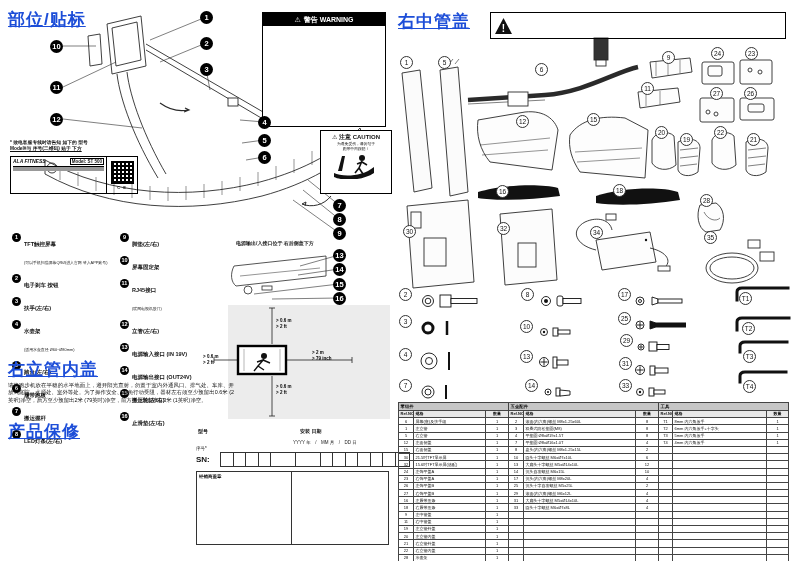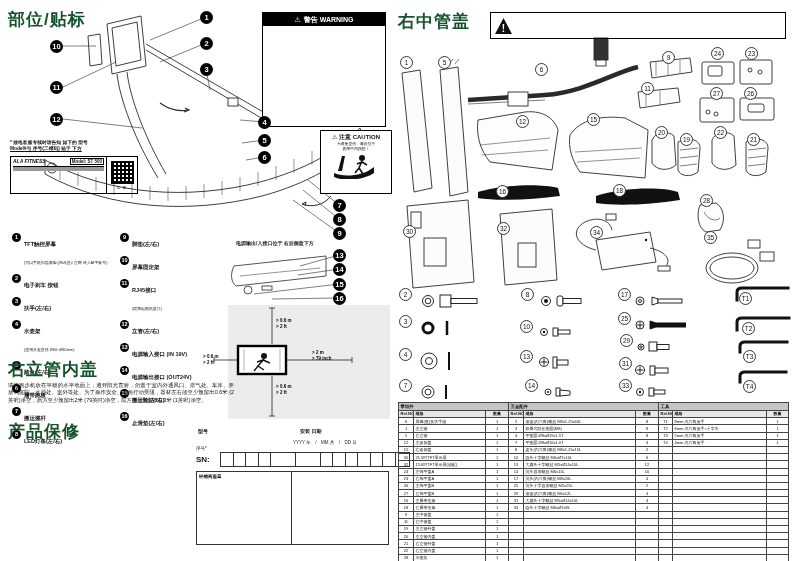--- a/index.html
+++ b/index.html
@@ -1,19 +1,19 @@
 <!DOCTYPE html>
 <html><head>
 <meta charset="utf-8">
 <style>
   html,body{margin:0;padding:0;}
   body{width:793px;height:561px;background:#fff;position:relative;overflow:hidden;
        font-family:"Liberation Sans","DejaVu Sans",sans-serif;color:#111;}
   .abs{position:absolute;}
-  .h1{font-size:17px;font-weight:bold;letter-spacing:1px;color:#14532d;}
+  .h1{font-size:17px;font-weight:bold;letter-spacing:1px;color:#1d4ed8;text-decoration:underline;}
   .artwork{position:absolute;left:0;top:0;z-index:1;}
   .txt{z-index:2;}
   
   .callout-dark{position:absolute;width:13px;height:13px;border-radius:50%;background:#000;color:#fff;
     font-size:7.5px;font-weight:bold;display:flex;align-items:center;justify-content:center;z-index:3;}
   
   .callout-light{position:absolute;width:13px;height:13px;border-radius:50%;background:#fff;border:1px solid #333;
     color:#111;font-size:6.5px;display:flex;align-items:center;justify-content:center;z-index:3;box-sizing:border-box;}
   
   .plist{position:absolute;z-index:2;}

